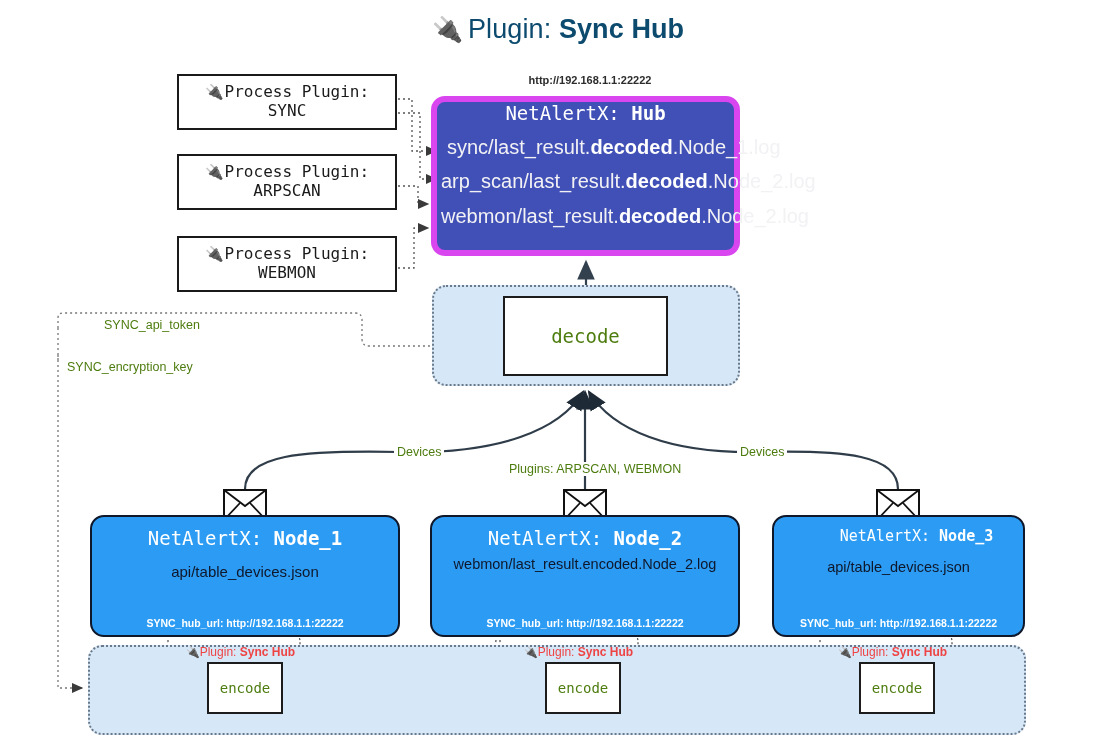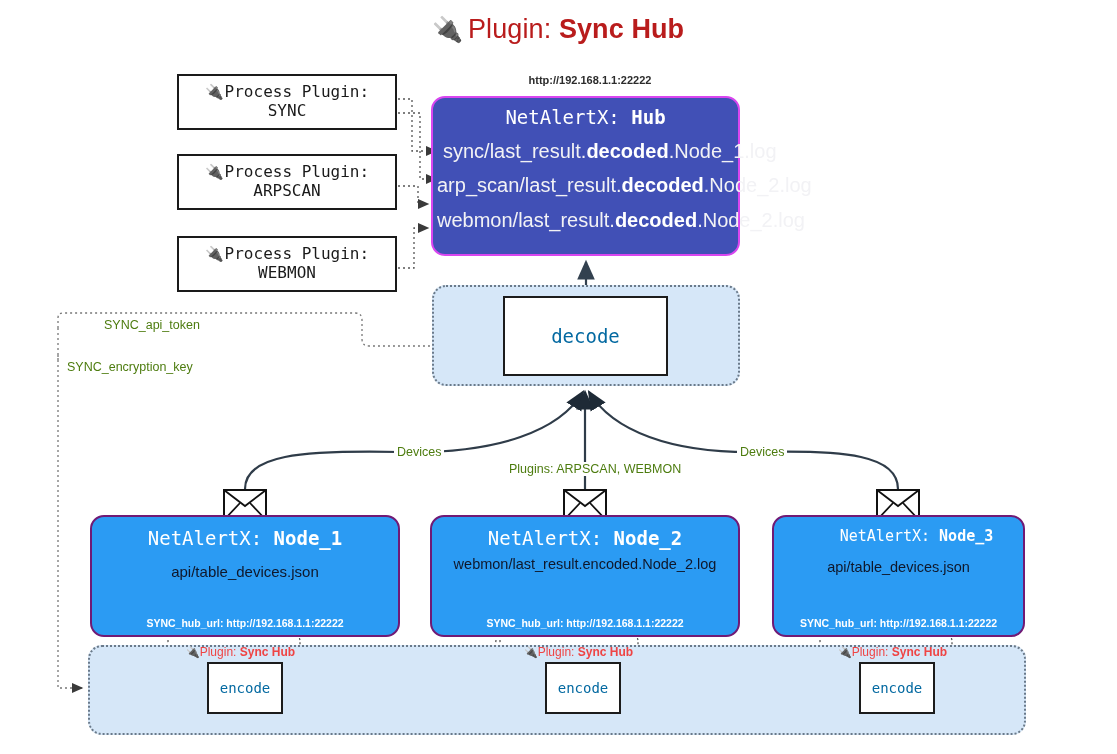--- a/index.html
+++ b/index.html
@@ -29,21 +29,21 @@
     pointer-events: none;
   }
 
   
   #page-title {
     position: absolute;
     left: 0; top: 14px;
     width: 1117px;
     text-align: center;
     font-size: 27px;
-    color: #b91c1c;
+    color: #0c4a6e;
     letter-spacing: .1px;
   }
   #page-title .plug { font-size: 25px; margin-right: 4px; }
   #page-title .t-normal { font-weight: 400; }
   #page-title .t-bold { font-weight: 700; }
 
   
   .proc-box {
     position: absolute;
     box-sizing: border-box;
@@ -74,24 +74,23 @@
     font-weight: 600;
     color: #2c2c2c;
   }
   #hub-box {
     position: absolute;
     left: 431px; top: 96px;
     width: 309px;
     height: 160px;
     box-sizing: border-box;
     background: #4150b6;
-    border: 2px solid #d946ef;
+    border: 6px solid #d946ef;
     border-radius: 14px;
     color: #ffffff;
-    padding-top: 8px;
   }
   #hub-box .hub-title {
     text-align: center;
     font-family: "DejaVu Sans Mono", "Liberation Mono", monospace;
     font-size: 19px;
     margin-bottom: 6px;
   }
   #hub-box .hub-title .b { font-weight: 700; }
   .hub-line {
     font-size: 20px;
@@ -118,21 +117,21 @@
   
   .white-box {
     position: absolute;
     box-sizing: border-box;
     background: #ffffff;
     border: 2px solid #1c1c1c;
     display: flex;
     align-items: center;
     justify-content: center;
     font-family: "DejaVu Sans Mono", "Liberation Mono", monospace;
-    color: #0369a1;
+    color: #4d7c0f;
   }
   #decode-box {
     left: 503px; top: 296px; width: 165px; height: 80px;
     font-size: 19px;
   }
   .encode-box {
     top: 662px; width: 76px; height: 52px;
     font-size: 14px;
   }
   #encode-box-1 { left: 207px; }
@@ -150,21 +149,21 @@
   .plugin-tag .b { font-weight: 700; }
   #plugin-tag-1 { left: 186px; }
   #plugin-tag-2 { left: 524px; }
   #plugin-tag-3 { left: 838px; }
 
   
   .node-box {
     position: absolute;
     box-sizing: border-box;
     background: #2b9bf3;
-    border: 2px solid #701a75;
+    border: 2px solid #0f172a;
     border-radius: 14px;
     color: #ffffff;
     overflow: hidden;
   }
   #node-box-1 { left: 90px; top: 515px; width: 310px; height: 122px; }
   #node-box-2 { left: 430px; top: 515px; width: 310px; height: 122px; }
   #node-box-3 { left: 772px; top: 515px; width: 253px; height: 122px; }
   .node-title {
     text-align: center;
     font-family: "DejaVu Sans Mono", "Liberation Mono", monospace;

